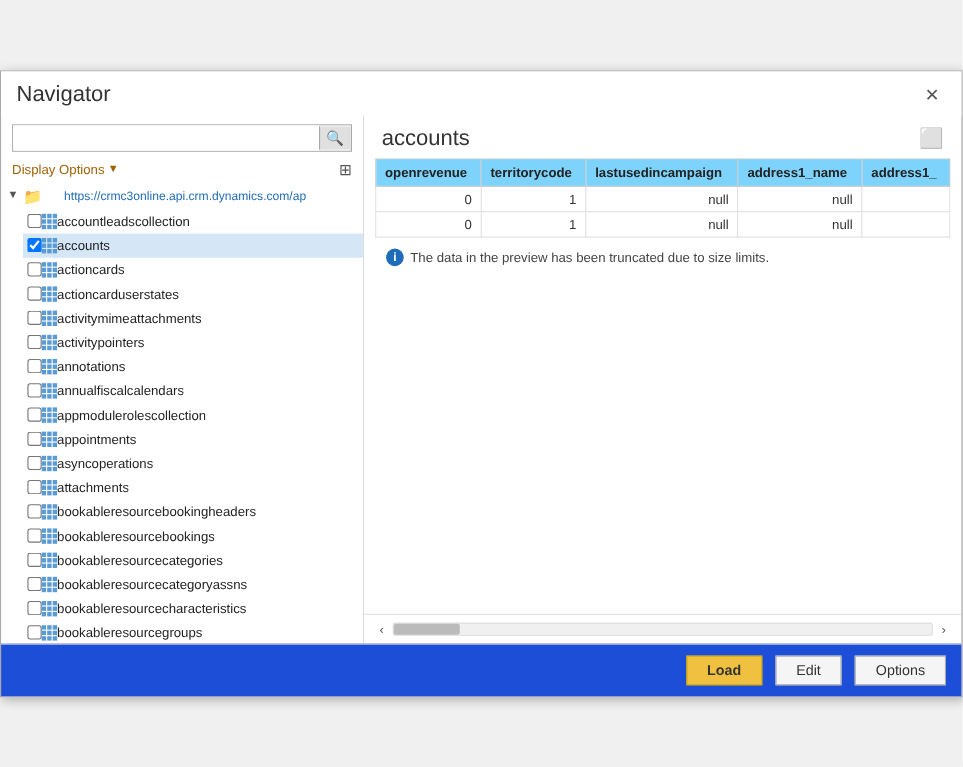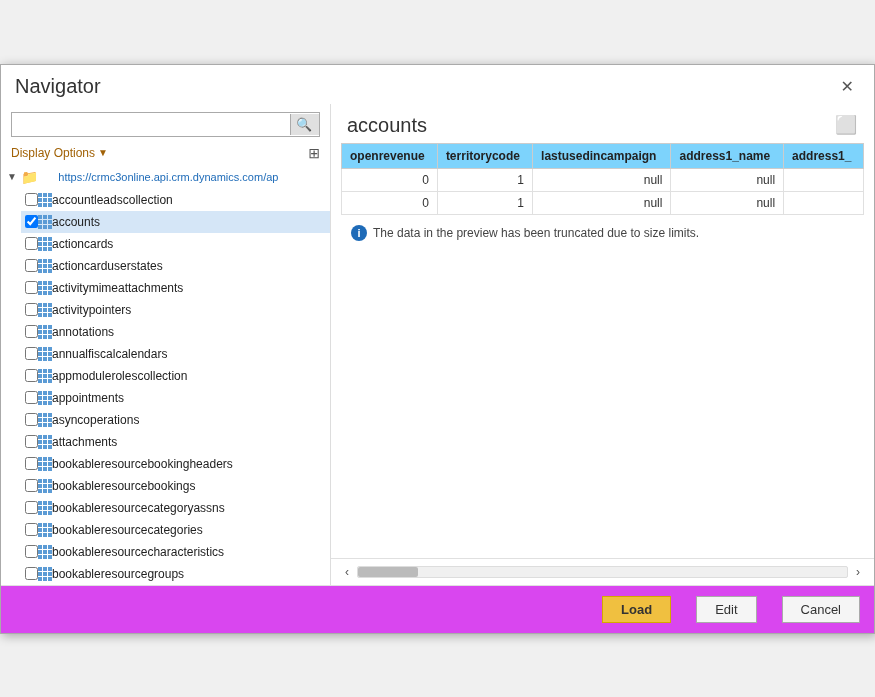--- a/index.html
+++ b/index.html
@@ -268,24 +268,24 @@
       width: 60px;
       height: 100%;
       background: #bbb;
       border-radius: 2px;
     }
     
     .dialog-footer {
       display: flex;
       justify-content: flex-end;
       align-items: flex-end;
-      gap: 25px;
+      gap: 12px;
       padding: 10px 14px;
       border-top: 1px solid #e0e0e0;
-      background: #d946ef;
+      background: #1d4ed8;
     }
     .btn {
       padding: 5px 18px;
       font-size: 13px;
       border: 1px solid #aaa;
       cursor: pointer;
       background: #f5f5f5;
       color: #333;
     }
     .btn-primary {
@@ -554,36 +554,36 @@
                 <span></span>
                 <span></span>
                 <span></span>
                 <span></span>
                 <span></span>
                 <span></span>
                 <span></span>
                 <span></span>
                 <span></span>
               </span>
+              <span class="item-label">bookableresourcecategories</span>
+            </div>
+            <div class="tree-item">
+              <input type="checkbox" style="">
+              <span class="table-icon">
+                <span></span>
+                <span></span>
+                <span></span>
+                <span></span>
+                <span></span>
+                <span></span>
+                <span></span>
+                <span></span>
+                <span></span>
+              </span>
               <span class="item-label">bookableresourcecategoryassns</span>
-            </div>
-            <div class="tree-item">
-              <input type="checkbox" style="">
-              <span class="table-icon">
-                <span></span>
-                <span></span>
-                <span></span>
-                <span></span>
-                <span></span>
-                <span></span>
-                <span></span>
-                <span></span>
-                <span></span>
-              </span>
-              <span class="item-label">bookableresourcecategories</span>
             </div>
             <div class="tree-item">
               <input type="checkbox" style="">
               <span class="table-icon">
                 <span></span>
                 <span></span>
                 <span></span>
                 <span></span>
                 <span></span>
                 <span></span>
@@ -656,15 +656,15 @@
           <div class="h-scrollbar-thumb"></div>
         </div>
         <span class="scroll-arrow">›</span>
       </div>
     </div>
   </div>
 
   <div class="dialog-footer">
     <button class="btn btn-primary">Load</button>
     <button class="btn">Edit</button>
-    <button class="btn">Cancel</button>
+    <button class="btn">Options</button>
   </div>
 </div>
 
 </body></html>

